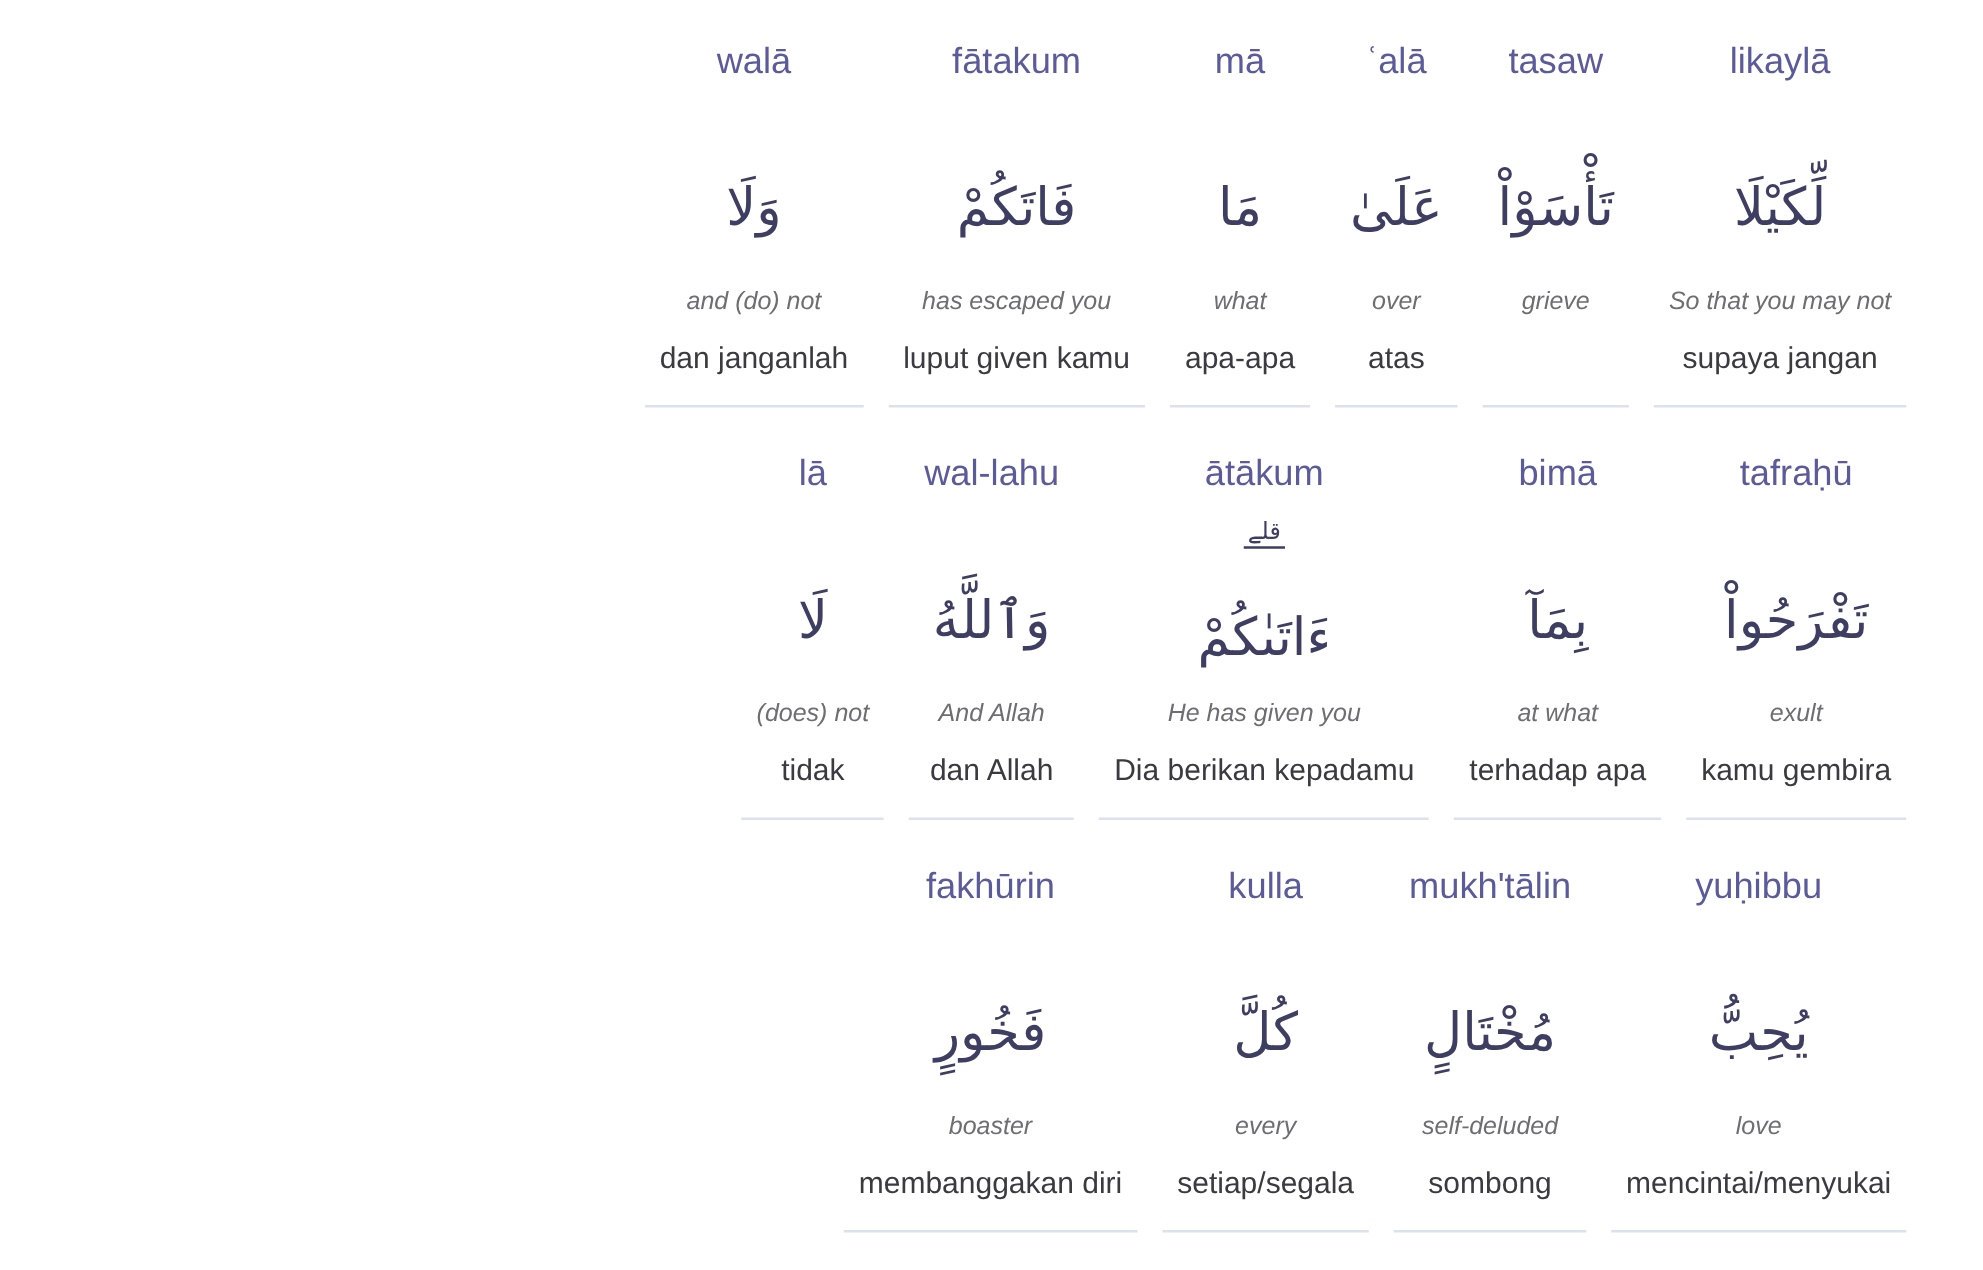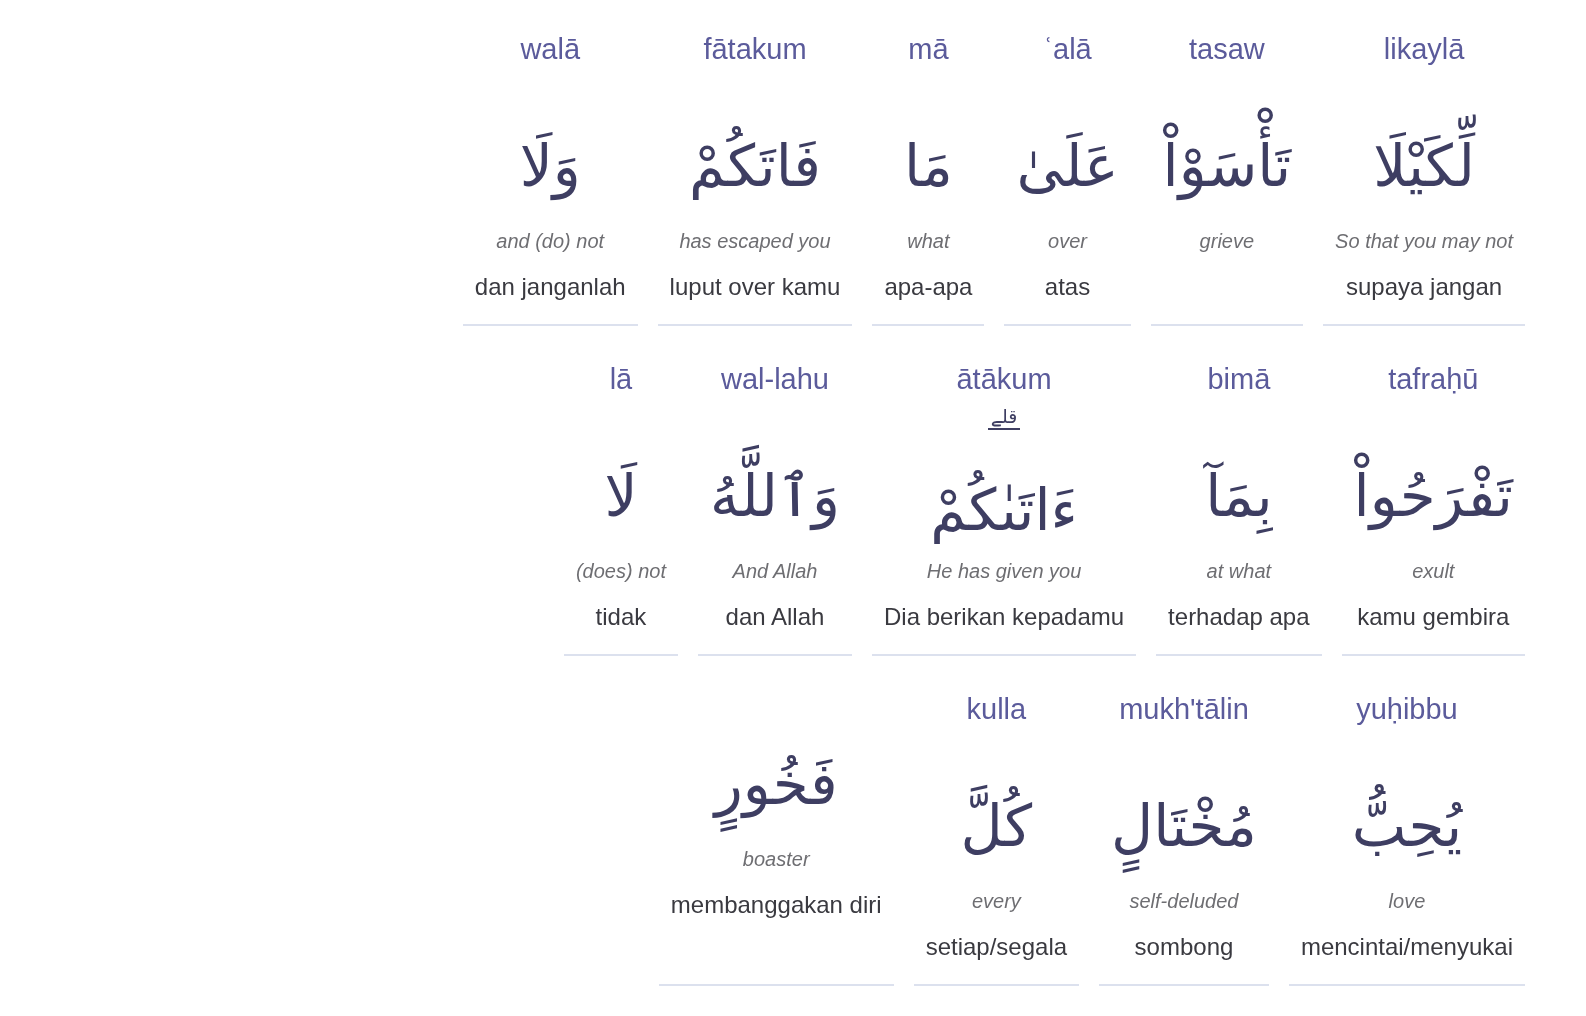--- a/index.html
+++ b/index.html
@@ -53,21 +53,21 @@
     font-family:"DejaVu Sans", sans-serif;
     font-size:19px;
     line-height:1.1;
     border-bottom:2px solid currentColor;
     padding:0 3px 1px 3px;
     margin-bottom:5px;
     text-align:right;
   }
   .arabic-text{
     font-family:"DejaVu Sans", sans-serif;
-    font-size:58px;
+    font-size:42px;
     line-height:1.15;
     margin-top:42px;
   }
   .word-english{
     direction:ltr;
     font-style:italic;
     font-size:20px;
     line-height:42px;
     color:var(--c-english);
   }
@@ -119,21 +119,21 @@
     <div class="word-english">what</div>
     <div class="word-indonesian">apa-apa</div>
   </div>
       <div class="word-card">
     <div class="word-translit">fātakum</div>
     <div class="word-arabic-box">
 
       <span class="arabic-text">فَاتَكُمْ</span>
     </div>
     <div class="word-english">has escaped you</div>
-    <div class="word-indonesian">luput over kamu</div>
+    <div class="word-indonesian">luput given kamu</div>
   </div>
       <div class="word-card">
     <div class="word-translit">walā</div>
     <div class="word-arabic-box">
 
       <span class="arabic-text">وَلَا</span>
     </div>
     <div class="word-english">and (do) not</div>
     <div class="word-indonesian">dan janganlah</div>
   </div>
@@ -207,20 +207,21 @@
       <div class="word-card">
     <div class="word-translit">kulla</div>
     <div class="word-arabic-box">
 
       <span class="arabic-text">كُلَّ</span>
     </div>
     <div class="word-english">every</div>
     <div class="word-indonesian">setiap/segala</div>
   </div>
       <div class="word-card">
+    <div class="word-translit">fakhūrin</div>
     <div class="word-arabic-box">
 
       <span class="arabic-text">فَخُورٍ</span>
     </div>
     <div class="word-english">boaster</div>
     <div class="word-indonesian">membanggakan diri</div>
   </div>
     </div>
   </div>
 

